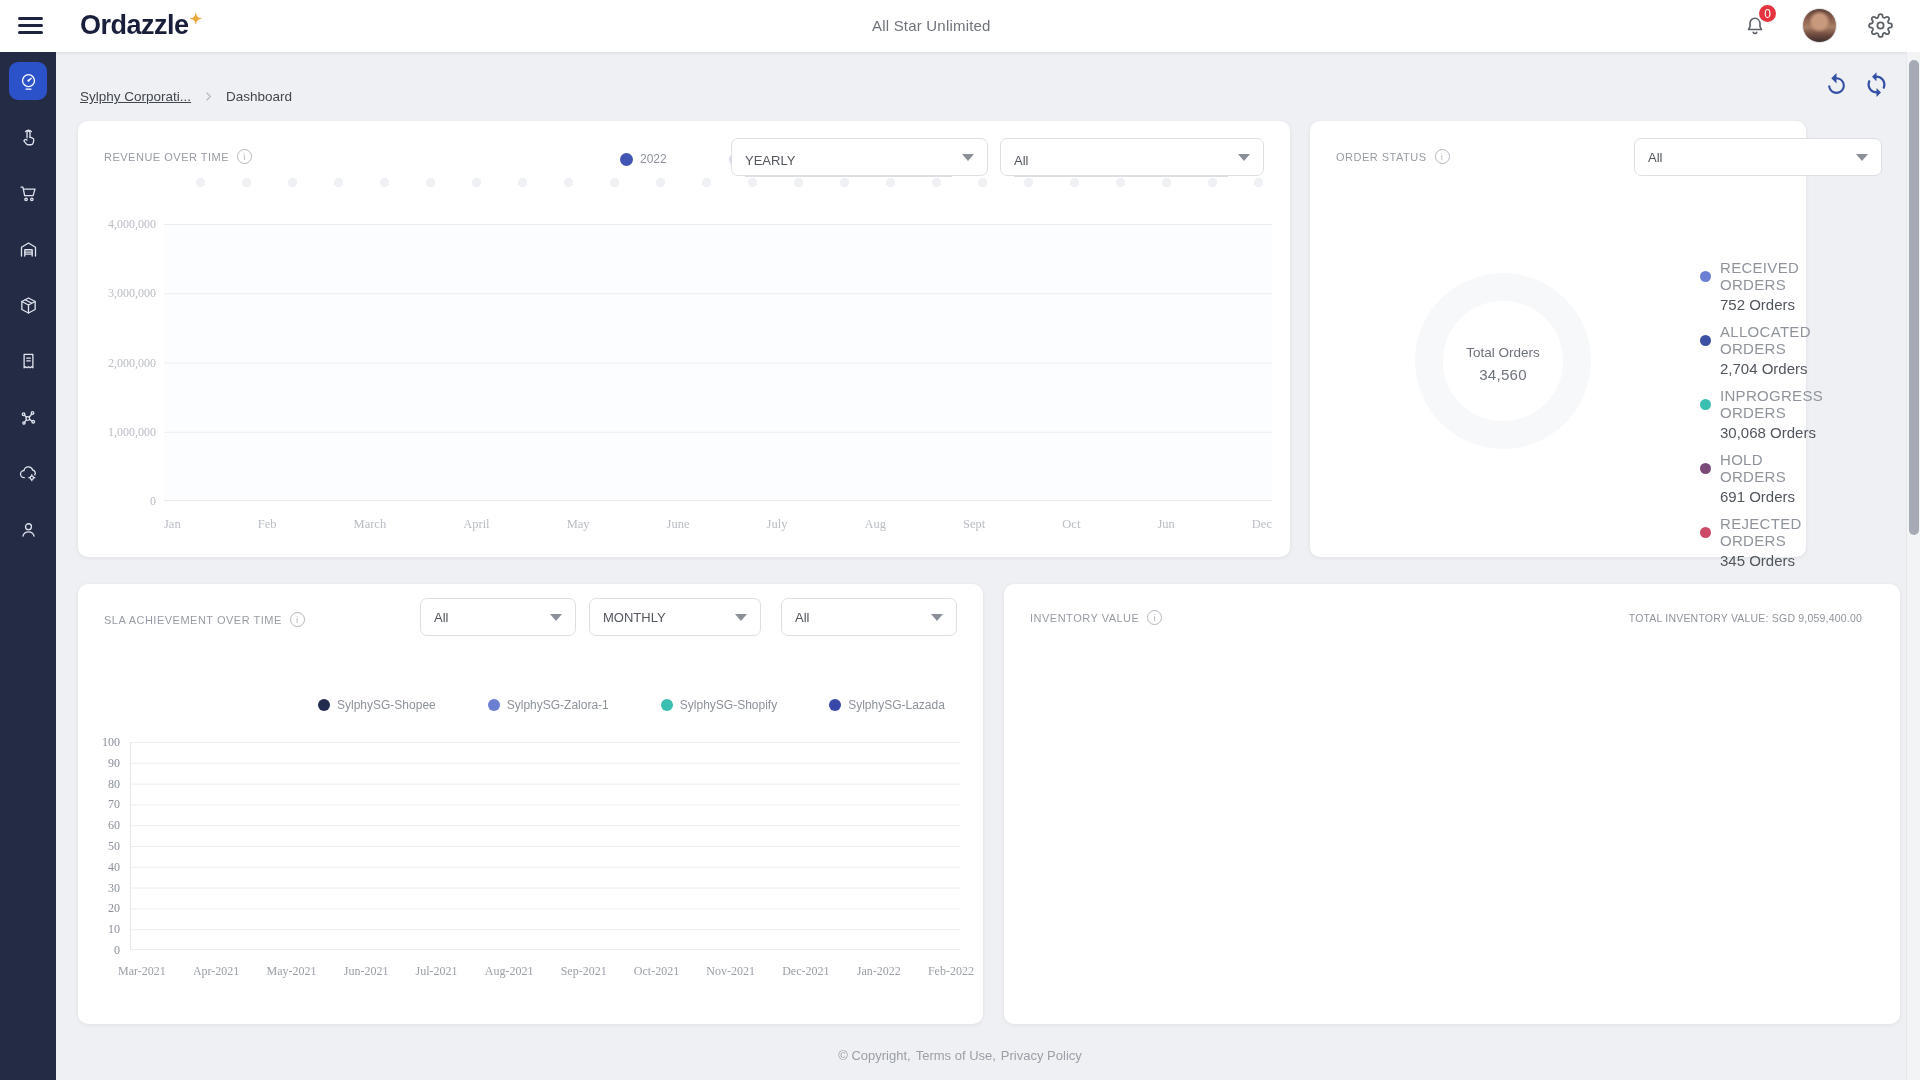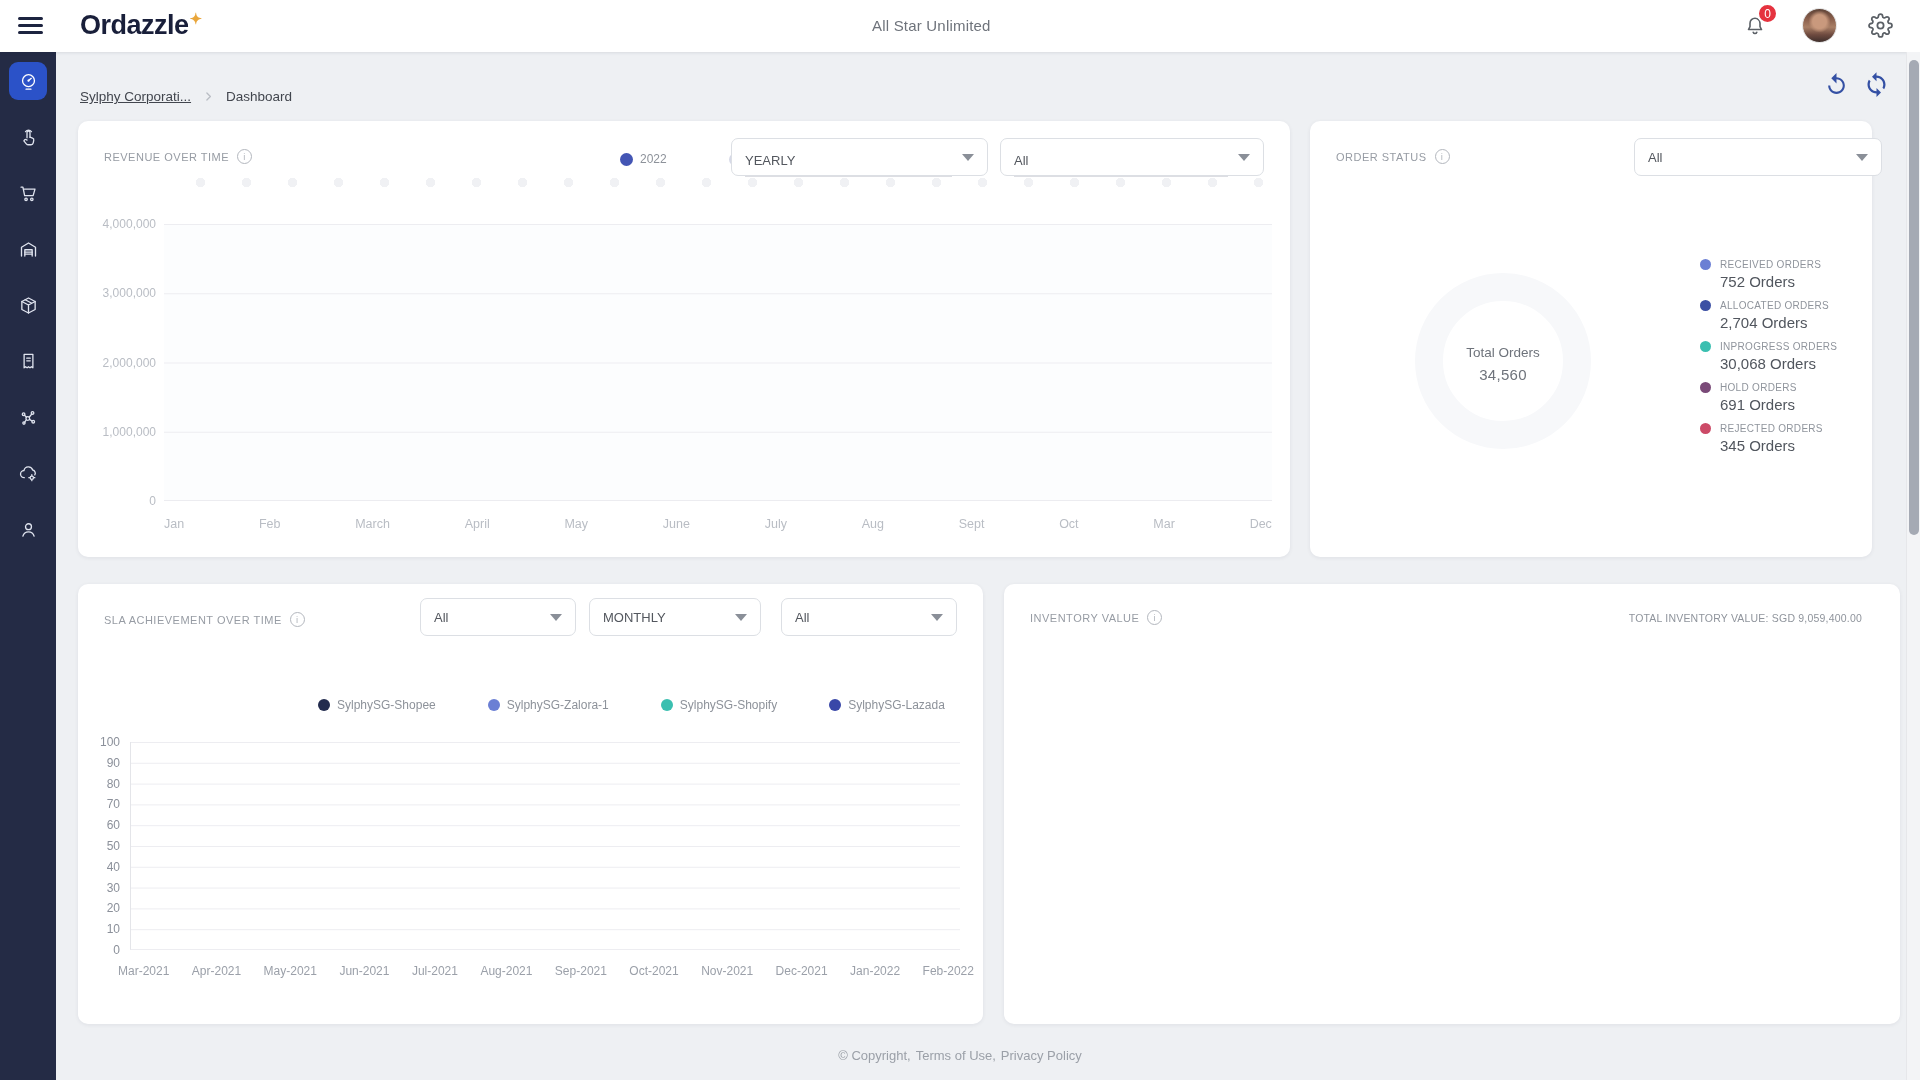--- a/index.html
+++ b/index.html
@@ -38,21 +38,21 @@
 
   
   .breadcrumb { position:absolute; left:80px; top:89px; display:flex; align-items:center; gap:11px;
                 font-size:13.5px; color:#42464e; z-index:5; }
   .bc-link { text-decoration:underline; cursor:pointer; }
   .pa-icon { position:absolute; cursor:pointer; z-index:5; }
 
   
   .card { position:absolute; background:#fff; border-radius:10px; box-shadow:0 1px 4px rgba(25,31,58,.07); }
   #revCard { left:78px;  top:121px; width:1212px; height:436px; }
-  #ordCard { left:1310px; top:121px; width:562px;  height:436px; }
+  #ordCard { left:1310px; top:121px; width:496px;  height:436px; }
   #slaCard { left:78px;  top:584px; width:905px;  height:440px; }
   #invCard { left:1004px; top:584px; width:896px;  height:440px; }
   .card-title { position:absolute; font-size:11px; font-weight:500; color:#979ca4; letter-spacing:.5px;
                 display:flex; align-items:center; gap:8px; }
   .info { width:15px; height:15px; border:1.2px solid #b3b7be; border-radius:50%; color:#b3b7be;
           font-size:9.5px; line-height:1; display:flex; align-items:center; justify-content:center;
           cursor:pointer; font-weight:400; }
 
   
   .dd { position:absolute; height:38px; border:1px solid #dcdfe4; border-radius:7px; background:#fff;
@@ -67,21 +67,21 @@
   .lg-item { display:flex; align-items:center; gap:7px; font-size:12px; color:#8d929a; cursor:pointer;margin-left:36px; }
   .dot { border-radius:50%; flex:0 0 auto; }
   .dot13 { width:13px; height:13px; }
   .dot12 { width:12px; height:12px; }
   .dot11 { width:11px; height:11px; }
 
   
   .y-ticks { position:absolute; display:flex; flex-direction:column; justify-content:space-between;
              align-items:flex-end; }
   .x-ticks { position:absolute; display:flex; justify-content:space-between; }
-  .y-ticks span, .x-ticks span { line-height:14px; white-space:nowrap; }
+  .y-ticks span, .x-ticks span { line-height:14px; white-space:nowrap;font-family:Liberation Serif, serif; }
 
   
   .rc-title { left:26px; top:28px; }
   .rc-legend { position:absolute; left:506px; top:31px; gap:26px; }
   .rc-dd1 { left:653px; top:17px; width:257px; }
   .rc-dd2 { left:922px; top:17px; width:264px; }
   .rc-dots { position:absolute; left:118px; top:57px; width:1072px; height:9px;
              background:radial-gradient(circle at 4.5px 4.5px,#f0f1f4 4.5px,transparent 5px);
              background-size:46px 9px; background-repeat:repeat-x; }
   .rc-ylab { left:0; top:96px; width:78px; height:291px; font-size:12px; color:#b9bdc4; }
@@ -92,21 +92,21 @@
 
   
   .oc-title { left:26px; top:28px; }
   .oc-dd { left:324px; top:17px; width:248px; }
   .oc-ring { position:absolute; left:105px; top:152px; width:176px; height:176px; border-radius:50%;
              border:28px solid #f7f8fa; }
   .oc-center { position:absolute; left:93px; top:224px; width:200px; text-align:center; color:#6e737b; }
   .oc-center .tl { font-size:13.5px; }
   .oc-center .tv { font-size:15px; margin-top:6px; letter-spacing:.3px; }
   .oc-legend { position:absolute; left:390px; top:138px; display:flex; flex-direction:column; gap:10px; }
-  .ol-head { display:flex; align-items:center; gap:9px; font-size:10px; color:#8f949c; letter-spacing:.3px; }
+  .ol-head { display:flex; align-items:center; gap:9px; font-size:15px; color:#8f949c; letter-spacing:.3px; }
   .ol-val { margin-left:20px; margin-top:3px; font-size:15px; color:#51565e; }
 
   
   .sc-title { left:26px; top:28px; }
   .sc-dd1 { left:342px; top:14px; width:156px; }
   .sc-dd2 { left:511px; top:14px; width:172px; }
   .sc-dd3 { left:703px; top:14px; width:176px; }
   .sc-legend { position:absolute; left:204px; top:114px; gap:16px; }
   .sc-ylab { left:0; top:151px; width:42px; height:222px; font-size:12px; color:#8b909a; }
   .sc-plot { position:absolute; left:52px; top:158px; width:830px; height:208px;
@@ -284,21 +284,21 @@
       <span>Jan</span>
       <span>Feb</span>
       <span>March</span>
       <span>April</span>
       <span>May</span>
       <span>June</span>
       <span>July</span>
       <span>Aug</span>
       <span>Sept</span>
       <span>Oct</span>
-      <span>Mar</span>
+      <span>Jun</span>
       <span>Dec</span>
     </div>
 </div>
 
 <div class="card" id="ordCard">
   <div class="card-title oc-title">
     <span>ORDER STATUS</span>
     <span class="info">i</span>
   </div>
   <div class="dd oc-dd">

